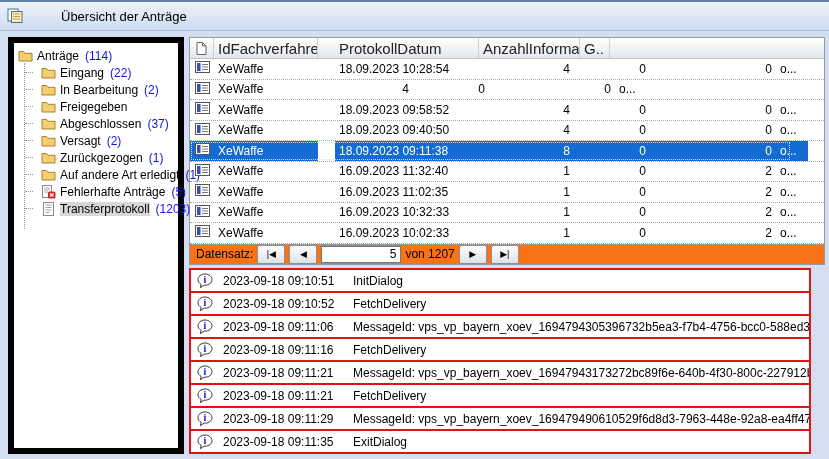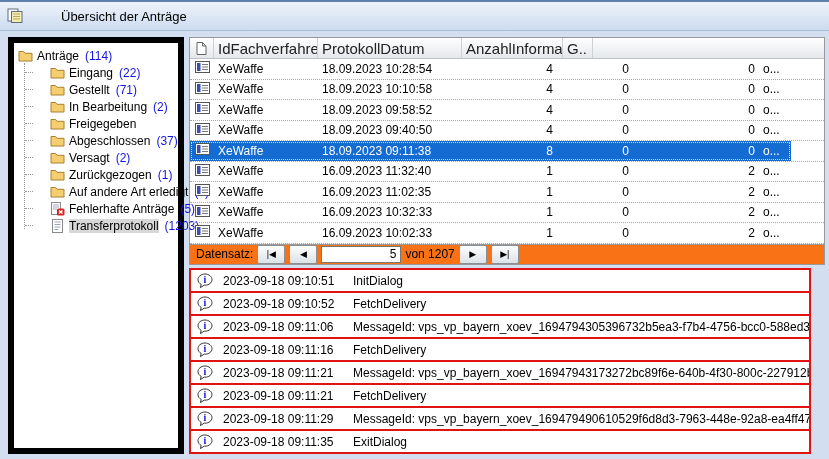--- a/index.html
+++ b/index.html
@@ -9,37 +9,37 @@
   .titlebar{height:28px;display:flex;align-items:center;gap:6px;padding-left:7px;
     background:linear-gradient(#eef3fa,#cddcf0);border-bottom:1px solid #a8bcd6;}
   .title-text{font-size:13px;margin-left:32px;}
   .content{display:flex;gap:5px;padding:6px 4px 0 8px;box-sizing:border-box;height:423px;}
 
   
   .tree-panel{width:176px;background:#fff;border:6px solid #000000;box-sizing:border-box;
     padding-top:4px;position:relative;font-size:12px;flex:none;}
   .vline{position:absolute;left:10px;top:20px;height:166px;border-left:1px dotted #9a9a9a;}
   .tree-item{display:flex;align-items:center;height:17px;gap:4px;padding-left:4px;position:relative;white-space:nowrap;cursor:default;}
-  .tree-item.child{padding-left:36px;}
+  .tree-item.child{padding-left:27px;}
   .tree-item.child::before{content:"";position:absolute;left:11px;width:8px;top:8px;border-top:1px dotted #9a9a9a;}
   .tree-item .label{color:#000;}
   .tree-item.selected .label{background:#d8d8d8;}
   .count{color:#1414e0;margin-left:2px;}
   .ticon{flex:none;display:flex;}
 
   
   .right-panel{flex:1;display:flex;flex-direction:column;min-width:0;}
   .grid{background:#fff;border:1px solid #999;box-sizing:border-box;}
   .grid-header{display:flex;height:20px;background:linear-gradient(#ffffff,#e4e7eb);
     border-bottom:1px solid #bfc3c8;font-size:15px;color:#222;}
   .grid-header .cell{border-right:1px solid #cdd0d4;display:flex;align-items:center;
     padding:0 4px;box-sizing:border-box;overflow:hidden;white-space:nowrap;}
   .c0{width:24px;justify-content:center;flex:none;}
   .c1{width:104px;flex:none;}
-  .c2{width:144px;flex:none;}
+  .c2{width:144px;flex:none;margin-left:17px;}
   .c3{width:101px;flex:none;}
   .c4{width:100px;flex:none;}
   .c5{width:98px;flex:none;}
   .c6{width:30px;flex:none;}
   .c7{flex:1;border-right:none !important;}
   .grid-row{display:flex;height:19.5px;align-items:flex-end;border-bottom:1px dotted #a8a8a8;
     font-size:12px;position:relative;cursor:default;}
   .grid-row .cell{display:flex;align-items:center;padding:0 4px;box-sizing:border-box;
     height:100%;overflow:hidden;white-space:nowrap;}
   .grid-row .num{justify-content:flex-end;}
@@ -106,29 +106,20 @@
           </span>
         <span class="label">Eingang</span>
         <span class="count">(22)</span>
       </div>
       <div class="tree-item child">
         <span class="ticon">
             <svg width="15" height="13" viewBox="0 0 15 13">
               <path d="M1 2.5h4.5l1.5 1.8H14V12H1z" fill="#f5cf6f" stroke="#aa8030"></path>
             </svg>
           </span>
-        <span class="label">Gestellt</span>
-        <span class="count">(71)</span>
-      </div>
-      <div class="tree-item child">
-        <span class="ticon">
-            <svg width="15" height="13" viewBox="0 0 15 13">
-              <path d="M1 2.5h4.5l1.5 1.8H14V12H1z" fill="#f5cf6f" stroke="#aa8030"></path>
-            </svg>
-          </span>
         <span class="label">In Bearbeitung</span>
         <span class="count">(2)</span>
       </div>
       <div class="tree-item child">
         <span class="ticon">
             <svg width="15" height="13" viewBox="0 0 15 13">
               <path d="M1 2.5h4.5l1.5 1.8H14V12H1z" fill="#f5cf6f" stroke="#aa8030"></path>
             </svg>
           </span>
         <span class="label">Freigegeben</span>
@@ -229,21 +220,20 @@
         </div>
         <div class="grid-row">
           <div class="cell c0">
               <span><svg width="15" height="12" viewBox="0 0 15 12">
                   <rect x="0.5" y="0.5" width="14" height="11" fill="#fff" stroke="#555"></rect>
                   <rect x="2" y="2" width="3.5" height="8" fill="#3b4db0"></rect>
                   <path d="M7 3.5h6M7 6h6M7 8.5h6" stroke="#777" stroke-width="1"></path>
                 </svg></span>
             </div>
           <div class="cell c1">XeWaffe</div>
-          <div class="cell c2">18.09.2023 10:10:58</div>
           <div class="cell c3 num">4</div>
           <div class="cell c4 num">0</div>
           <div class="cell c5 num">0</div>
           <div class="cell c6">o...</div>
           <div class="cell c7"></div>
         </div>
         <div class="grid-row">
           <div class="cell c0">
               <span><svg width="15" height="12" viewBox="0 0 15 12">
                   <rect x="0.5" y="0.5" width="14" height="11" fill="#fff" stroke="#555"></rect>

